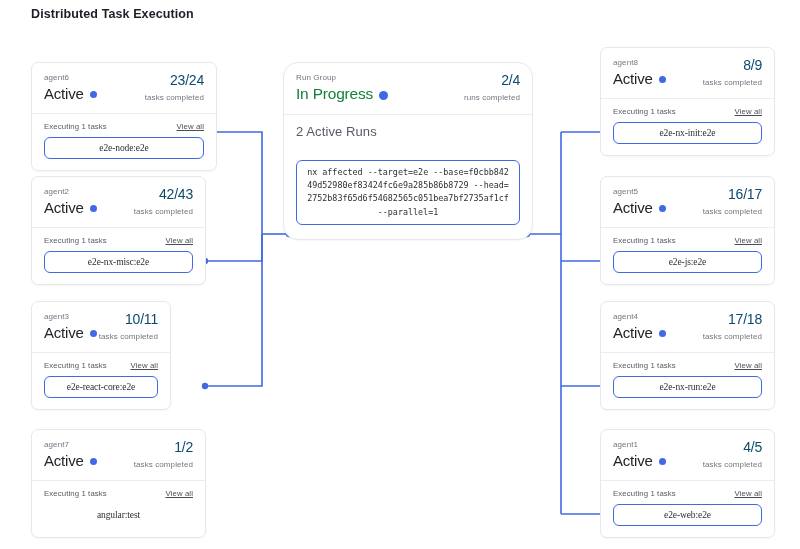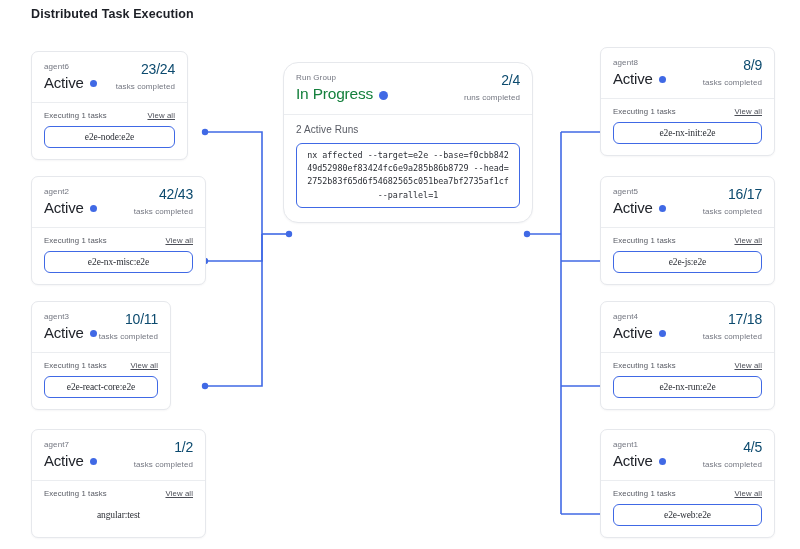--- a/index.html
+++ b/index.html
@@ -174,23 +174,23 @@
   .rg-dot {
     width: 9px;
     height: 9px;
     border-radius: 50%;
     background: #4069e5;
     flex: none;
     margin-top: 2px;
   }
   #run-group-card .card-body { padding: 9px 12px 14px 12px; }
   .active-runs-label {
-    font-size: 10px;
+    font-size: 13px;
     color: #575a63;
-    margin-bottom: 8px;
+    margin-bottom: 21px;
     letter-spacing: 0.1px;
   }
   .run-cmd {
     box-sizing: border-box;
     font-family: "DejaVu Sans Mono", "Liberation Mono", monospace;
     font-size: 8.4px;
     line-height: 13.2px;
     color: #2b2e35;
     text-align: center;
     word-break: break-all;
@@ -238,21 +238,21 @@
       <circle cx="205" cy="386" r="3.2"></circle>
       <circle cx="289" cy="234" r="3.2"></circle>
       <circle cx="527" cy="234" r="3.2"></circle>
       <circle cx="612" cy="132" r="3.2"></circle>
       <circle cx="612" cy="261" r="3.2"></circle>
       <circle cx="612" cy="386" r="3.2"></circle>
       <circle cx="612" cy="514" r="3.2"></circle>
     </g>
   </svg>
 
-  <div class="card" style="left:31px; top:51px; width:157px;">
+  <div class="card" style="left:31px; top:62px; width:186px;">
     <div class="card-head">
       <div class="agent-name">agent6</div>
       <div class="status-row">
         <span class="status-text">Active</span>
         <span class="status-dot"></span>
       </div>
       <div class="head-right">
         <div class="count">23/24</div>
         <div class="count-label">tasks completed</div>
       </div>

